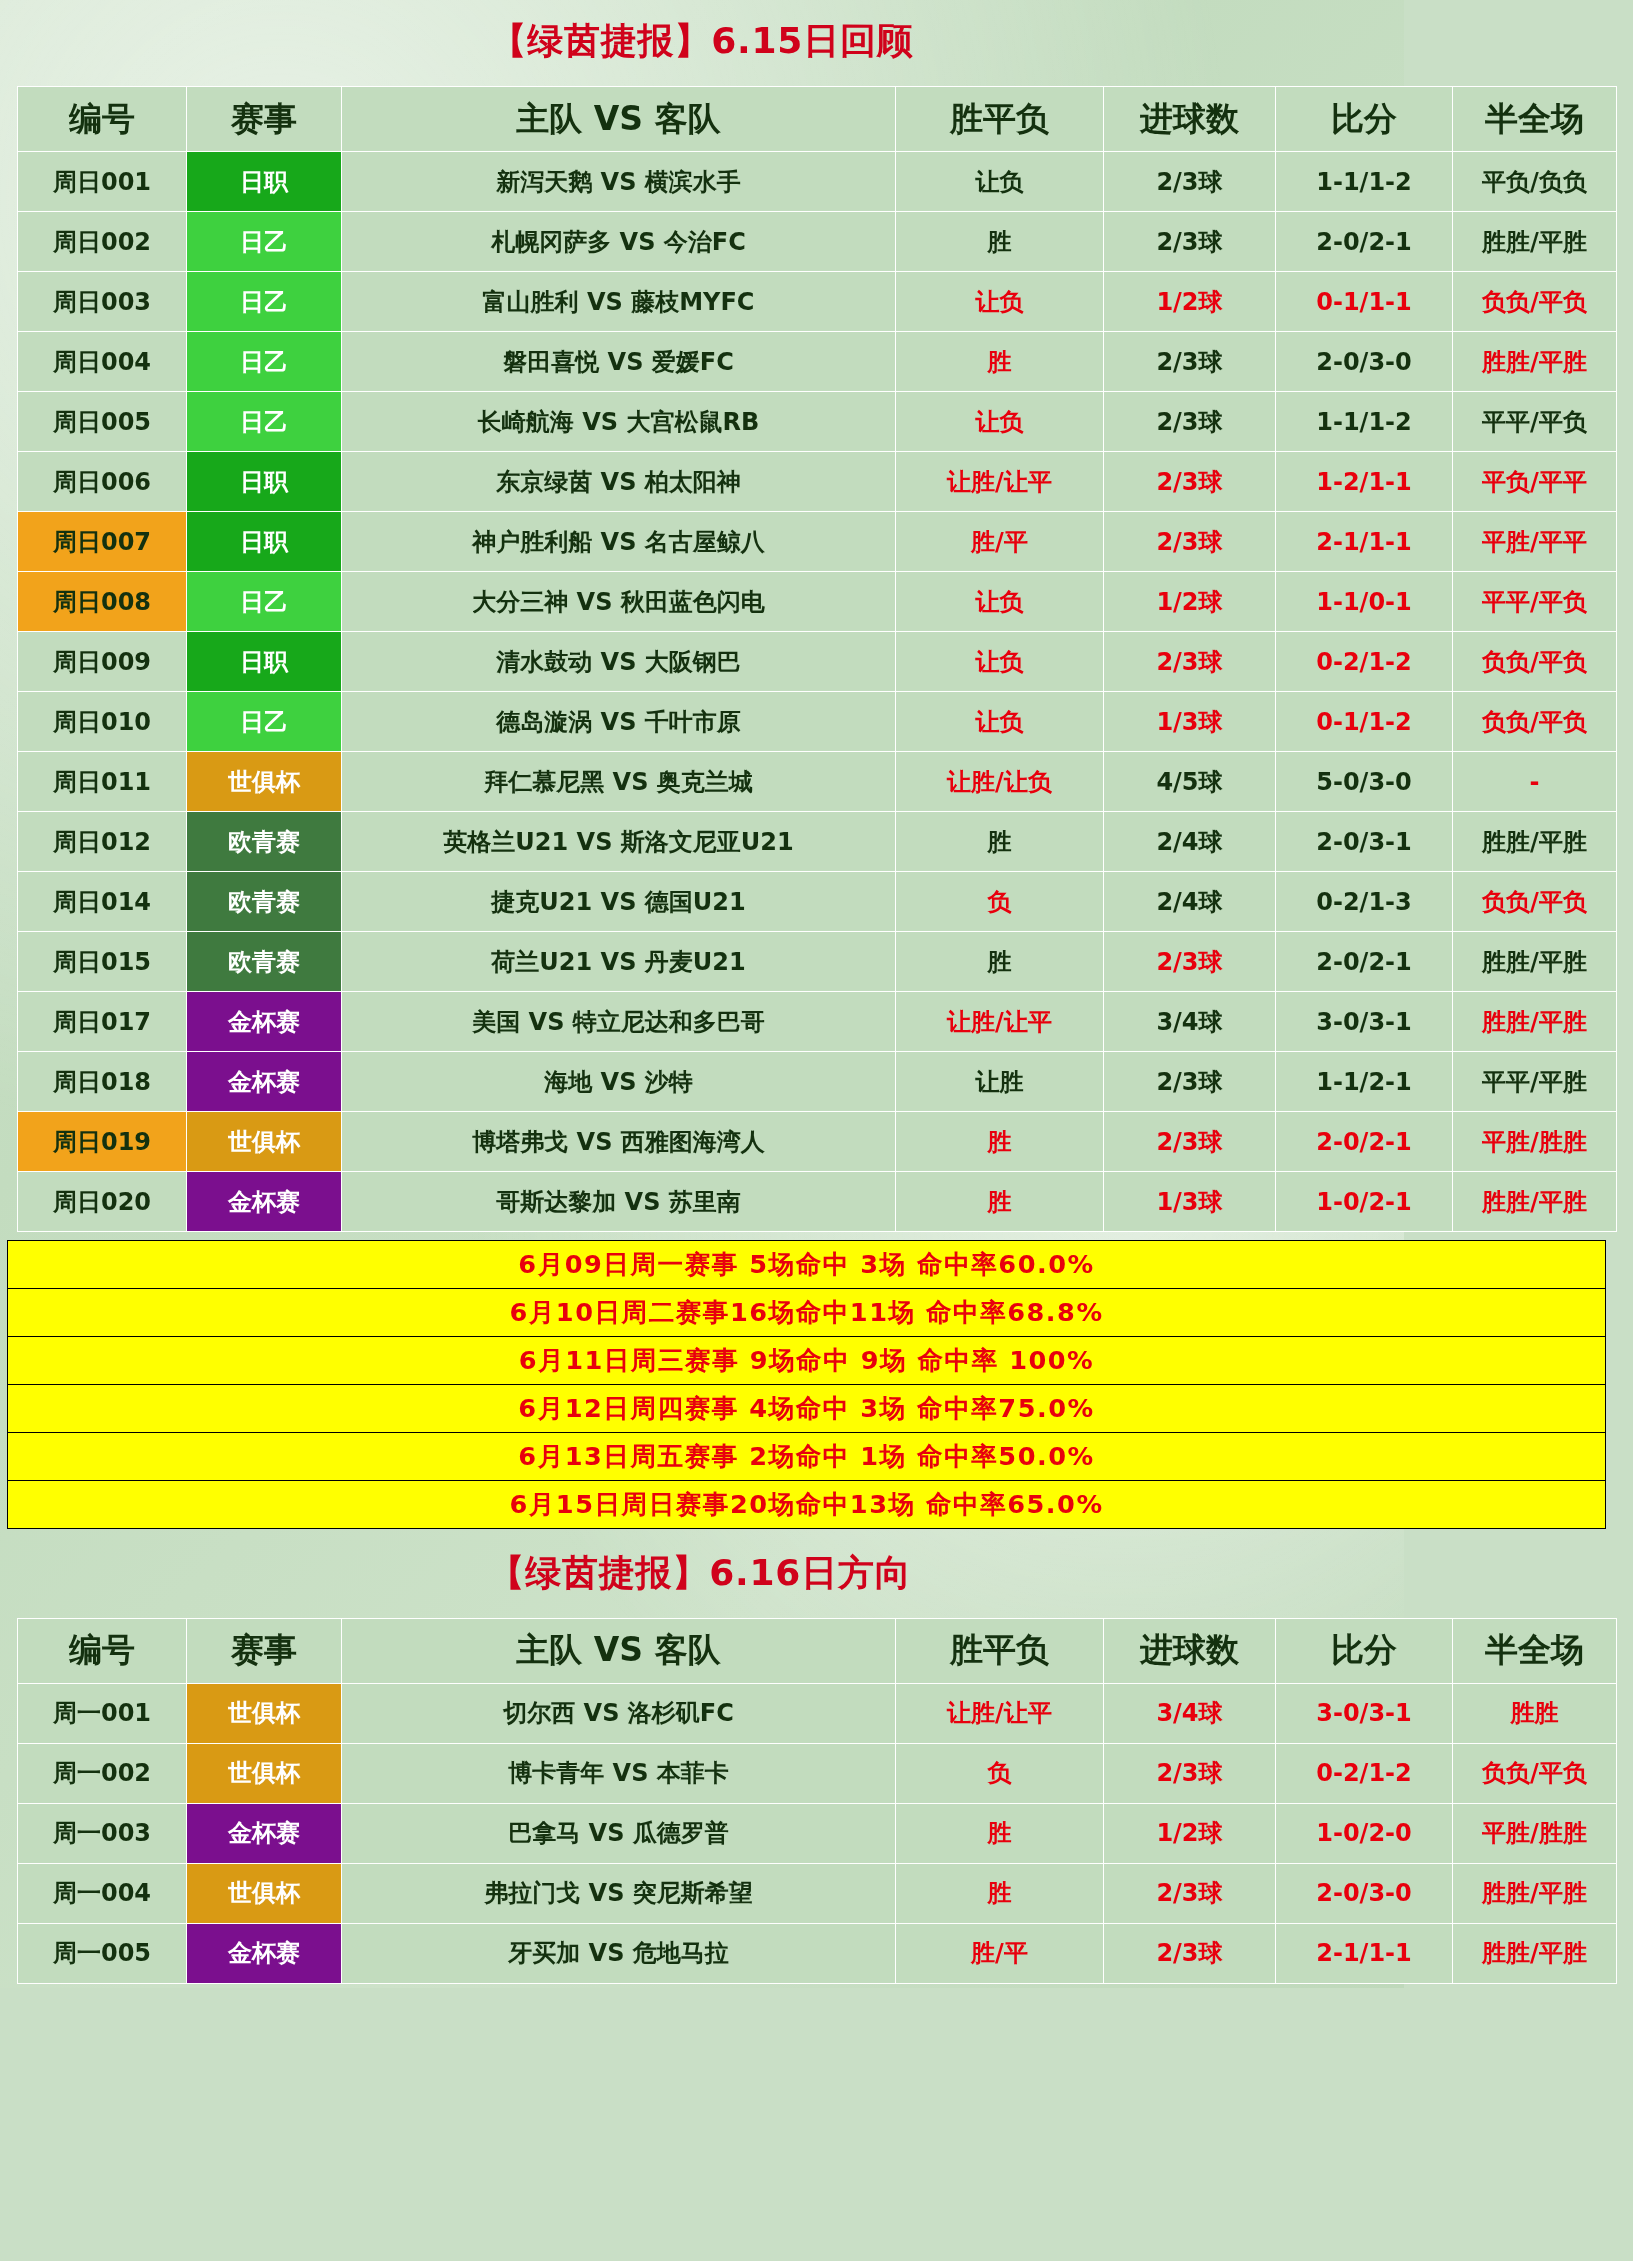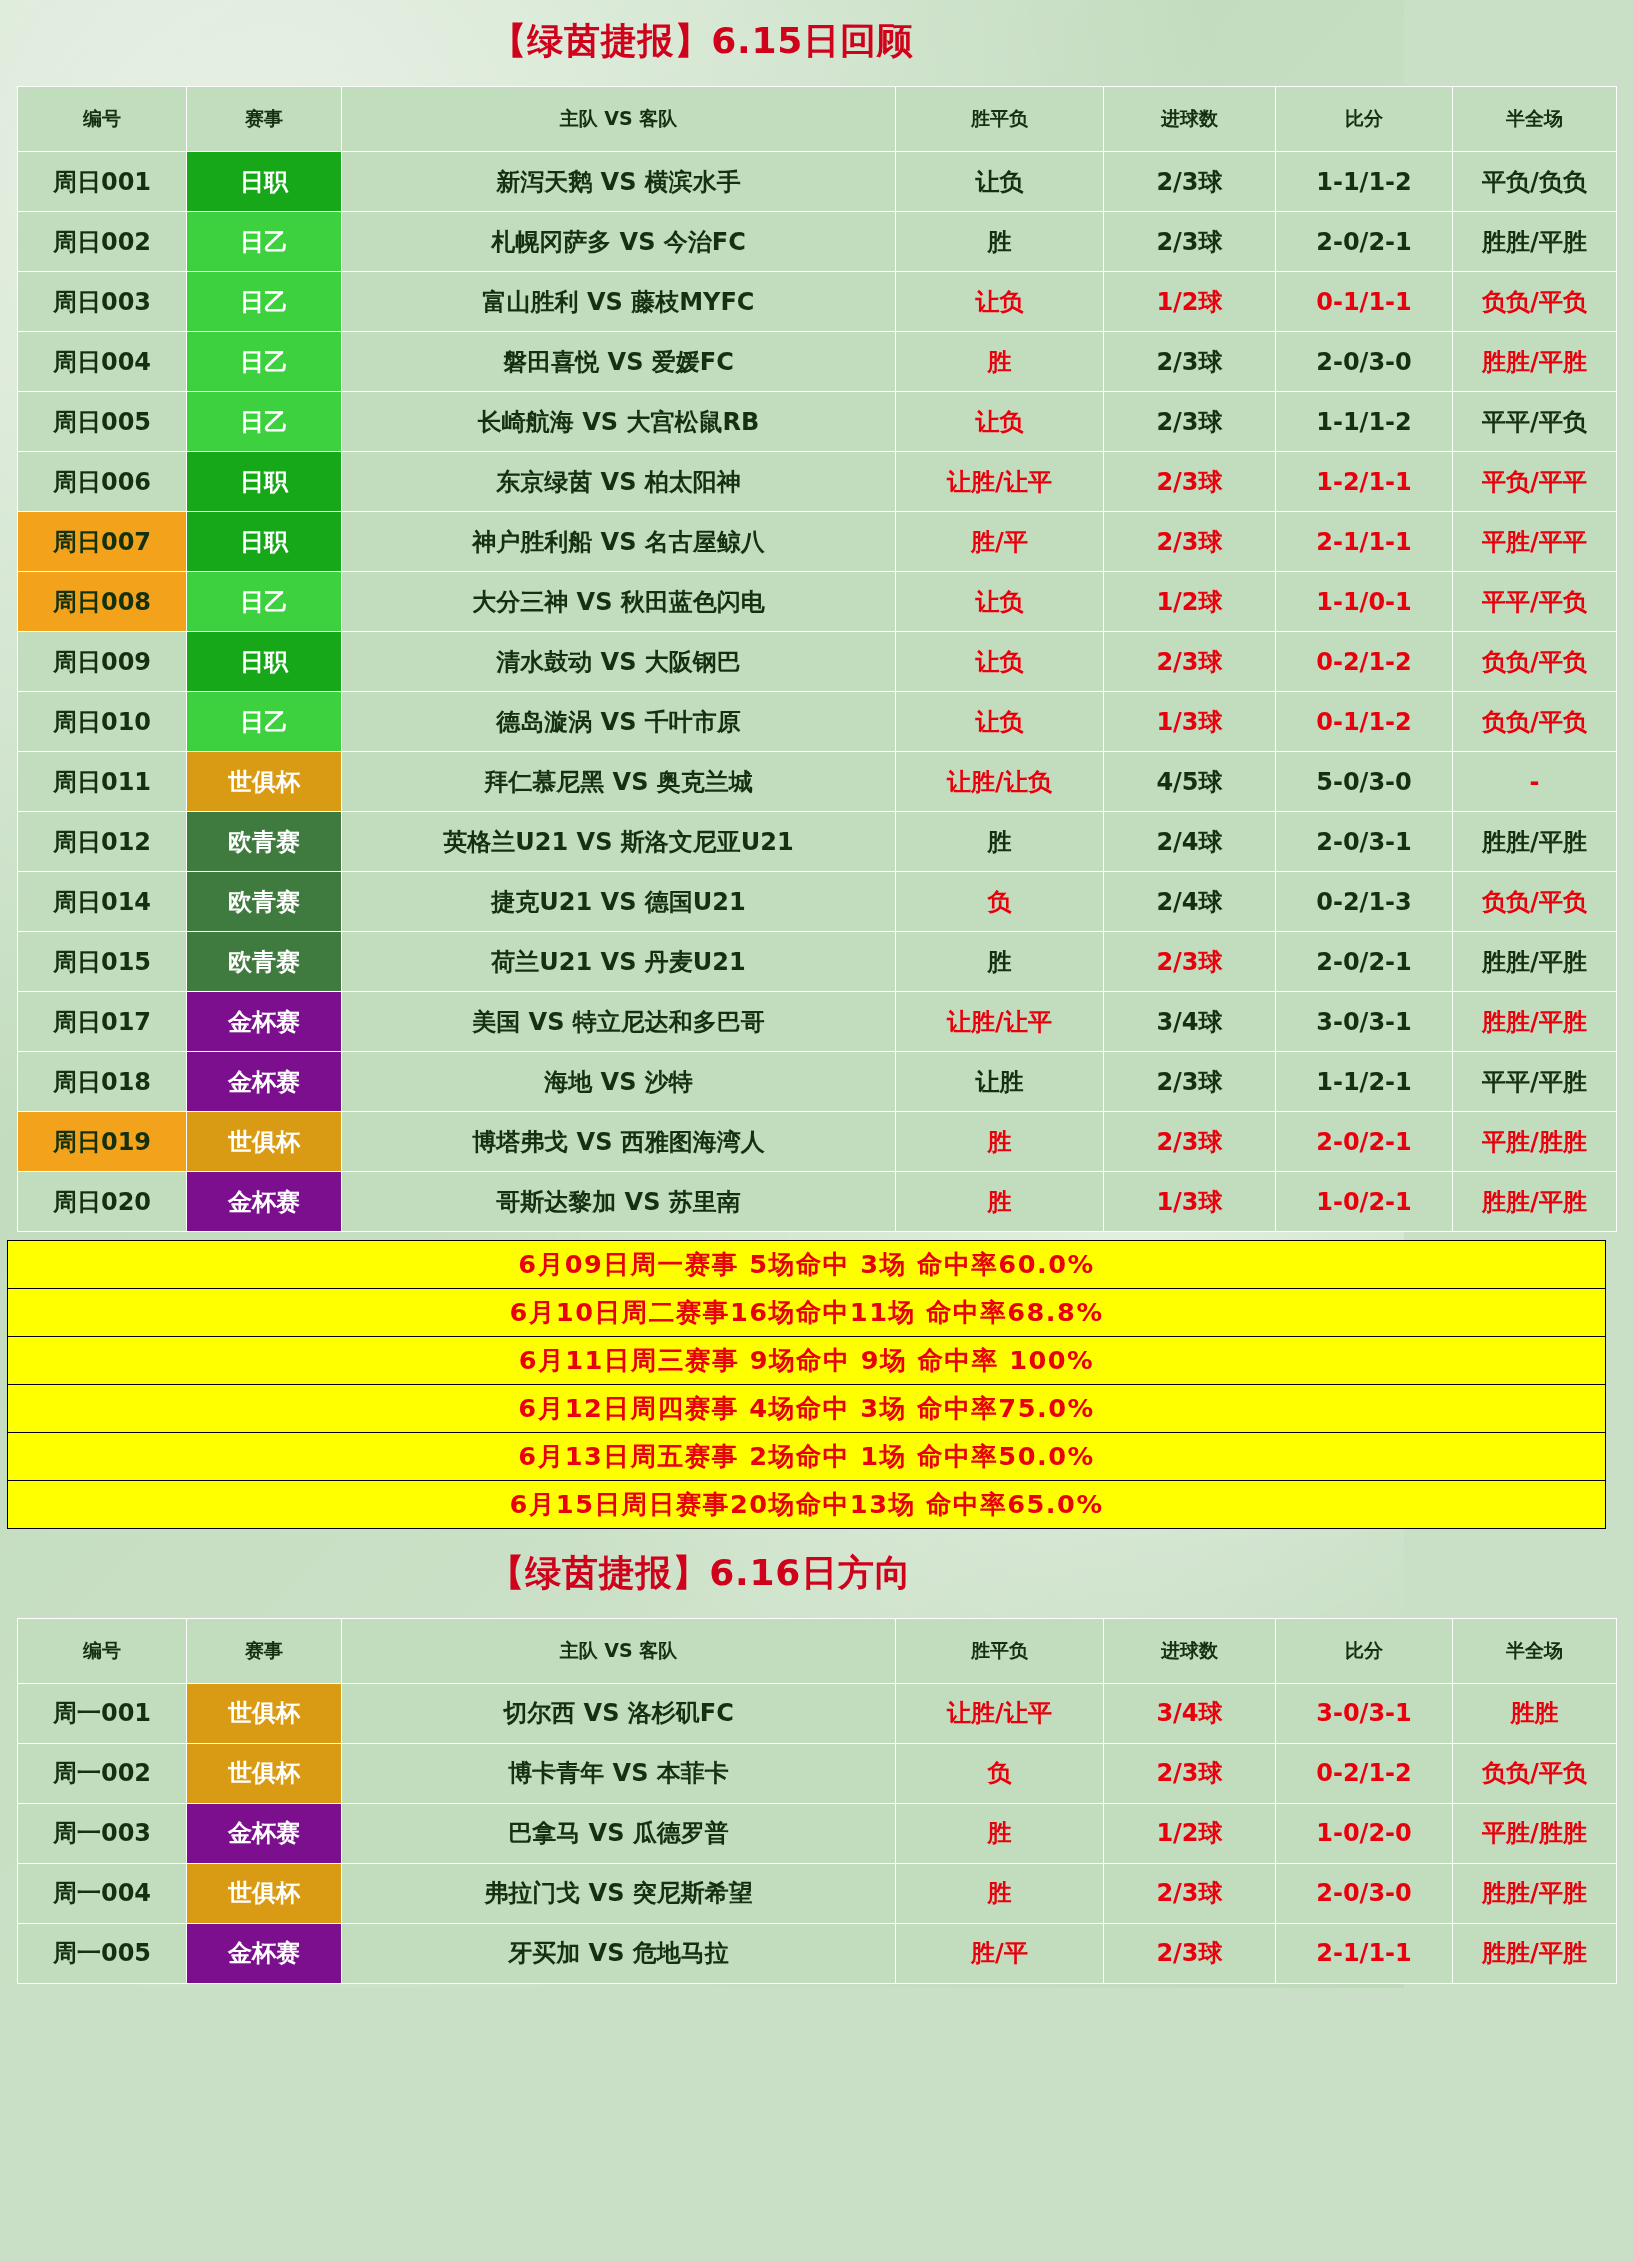--- a/index.html
+++ b/index.html
@@ -41,21 +41,21 @@
     vertical-align:middle;
     font-size:24px;
     color:#14310f;
     background:#c2dcbe;
     height:60px;
     font-weight:bold;
     padding:0 3.1px;
     box-sizing:border-box;
   }
   thead td{
-    font-size:19px;
+    font-size:33px;
     height:65px;
     background:#c2dcbe;
   }
   
   col.c0{width:169px;}
   col.c1{width:155px;}
   col.c2{width:554px;}
   col.c3{width:208px;}
   col.c4{width:172px;}
   col.c5{width:177px;}

